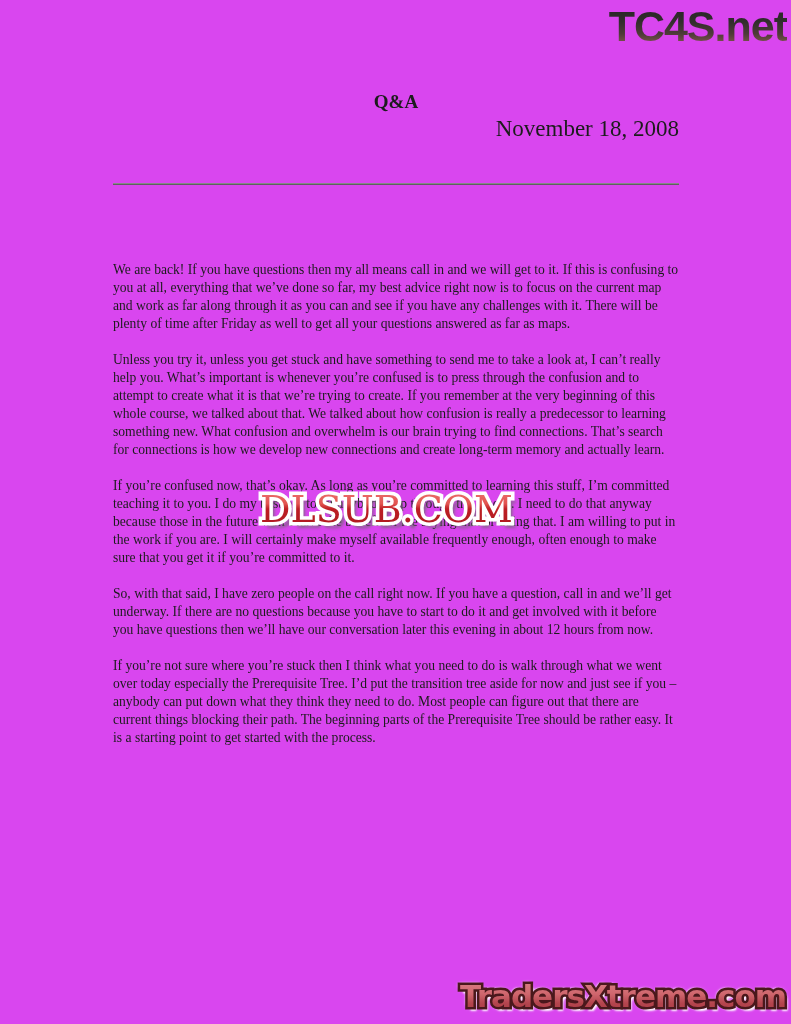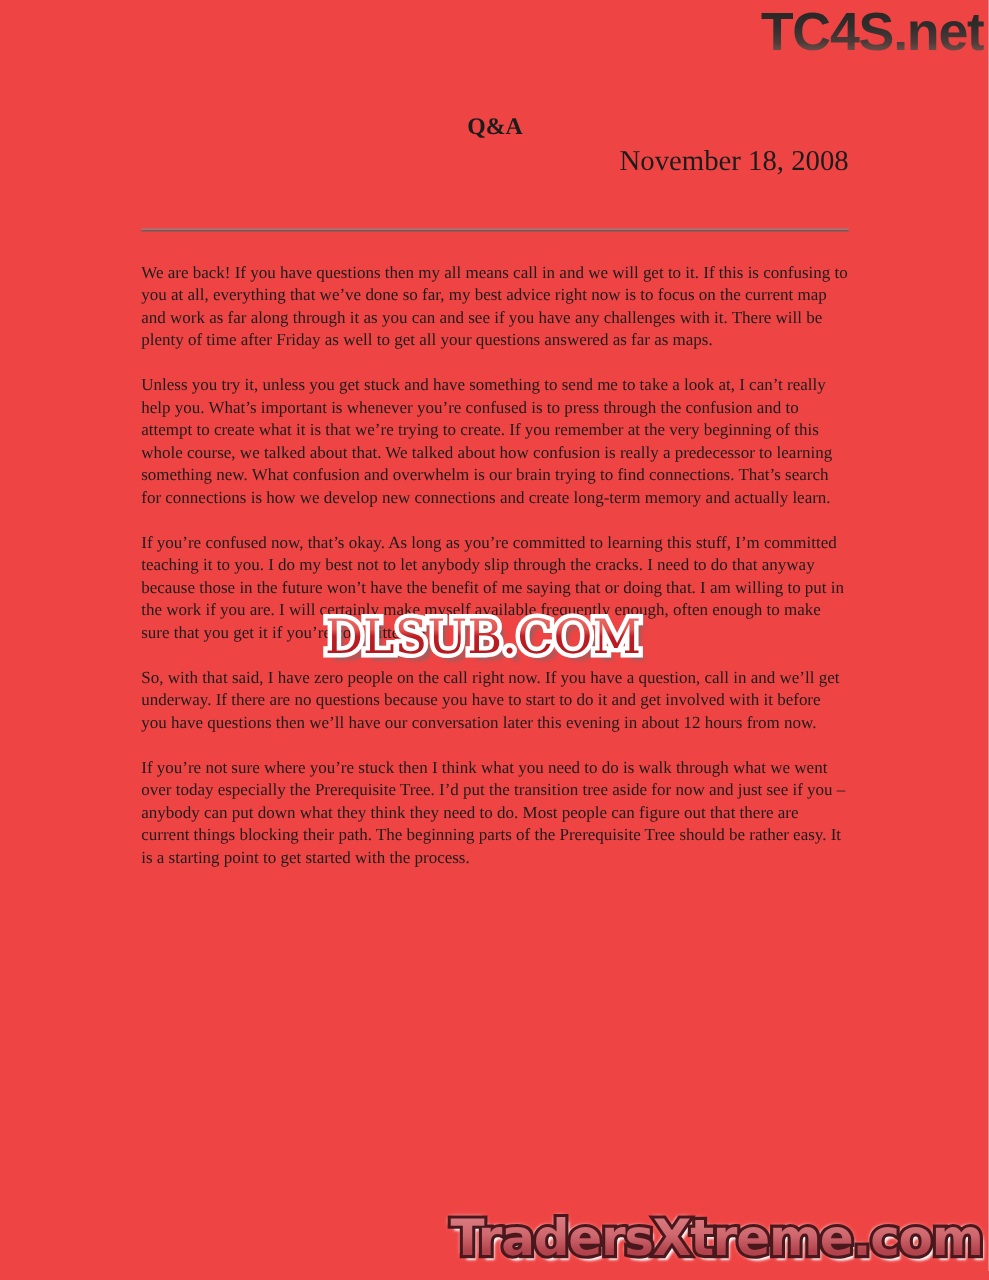--- a/index.html
+++ b/index.html
@@ -1,20 +1,20 @@
 <!DOCTYPE html>
 <html><head>
 <meta charset="utf-8">
 <style>
   html, body { margin: 0; padding: 0; background: #e8e8e8; }
   .page {
     position: relative;
     width: 791px;
     height: 1024px;
-    background: #ef4444;
+    background: #d946ef;
     margin: 0 auto;
     overflow: hidden;
     font-family: "Liberation Serif", serif;
     color: #1c1c1c;
   }
 
   
   .top-logo {
     position: absolute;
     top: 2px;
@@ -46,21 +46,21 @@
     margin-top: 3px;
     text-align: right;
     font-size: 23px;
   }
   .divider {
     margin: 41px 0 0 0;
     border: none;
     height: 2px;
     background: linear-gradient(180deg, #9a9a9a, #4c4c4c);
   }
-  .paragraphs { margin-top: 24px; }
+  .paragraphs { margin-top: 76px; }
   .paragraphs p {
     margin: 0 0 18px 0;
     font-size: 13.6px;
     line-height: 18px;
     text-align: left;
   }
 
   
   .watermark {
     position: absolute;
@@ -87,21 +87,21 @@
     color: transparent;
   }
 
   
   .bottom-logo {
     position: absolute;
     right: 5px;
     bottom: 10px;
     font-family: "DejaVu Sans", sans-serif;
     font-weight: bold;
-    font-size: 40px;
+    font-size: 31px;
     letter-spacing: -1px;
     white-space: nowrap;
     margin-left: 23px;
   }
   .bottom-logo .bl-stroke {
     position: absolute;
     left: 0; top: 0;
     color: #4a181c;
     -webkit-text-stroke: 5px #4a181c;
     text-shadow: 3px 4px 2px rgba(255,255,255,0.95), -2px -2px 2px rgba(255,255,255,0.9), 0 0 5px rgba(255,255,255,0.9);

